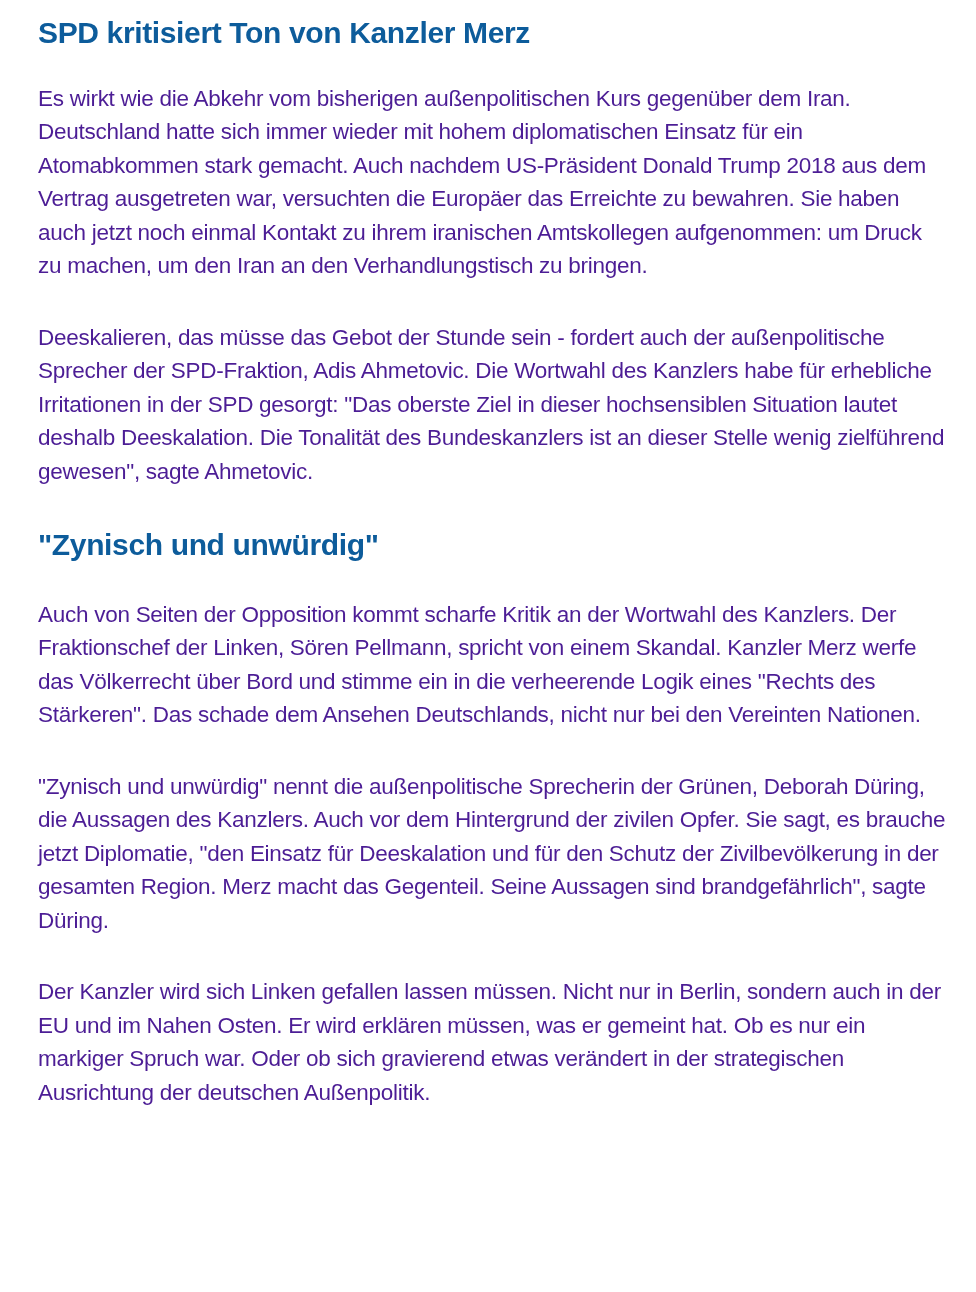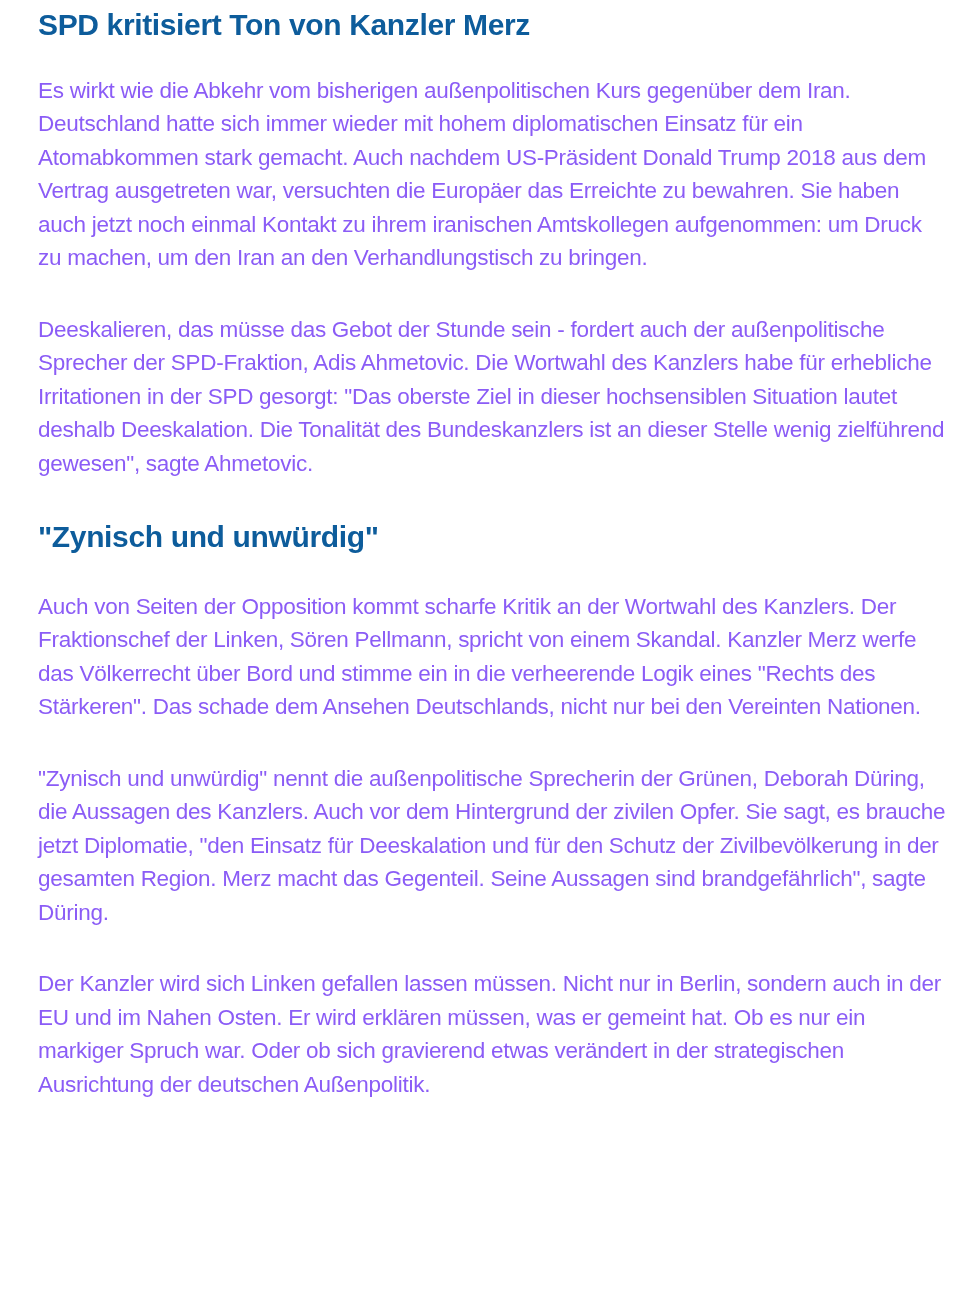--- a/index.html
+++ b/index.html
@@ -11,37 +11,37 @@
     width: 976px;
     font-family: "Liberation Sans", "DejaVu Sans", sans-serif;
     -webkit-font-smoothing: antialiased;
   }
   .article {
     box-sizing: border-box;
     width: 948px;
     padding: 6px 0 20px 38px;
   }
   .article-heading {
-    margin: 0 0 30px 0;
+    margin: 8px 0 30px 0;
     font-size: 30px;
     line-height: 1.25;
     font-weight: 600;
     letter-spacing: -0.012em;
     color: #0d5c9b;
   }
   .article-heading.second {
     margin: 14px 0 34px 0;
   }
   .article-paragraph {
     margin: 17px 0 38px 0;
     max-width: 910px;
     font-size: 22.5px;
     line-height: 33.5px;
     letter-spacing: -0.012em;
-    color: #8b5cf6;
+    color: #4c1d95;
   }
   .article-paragraph:last-child {
     margin-bottom: 0;
   }
 </style>
 </head>
 <body>
 
 <main class="article">
 

